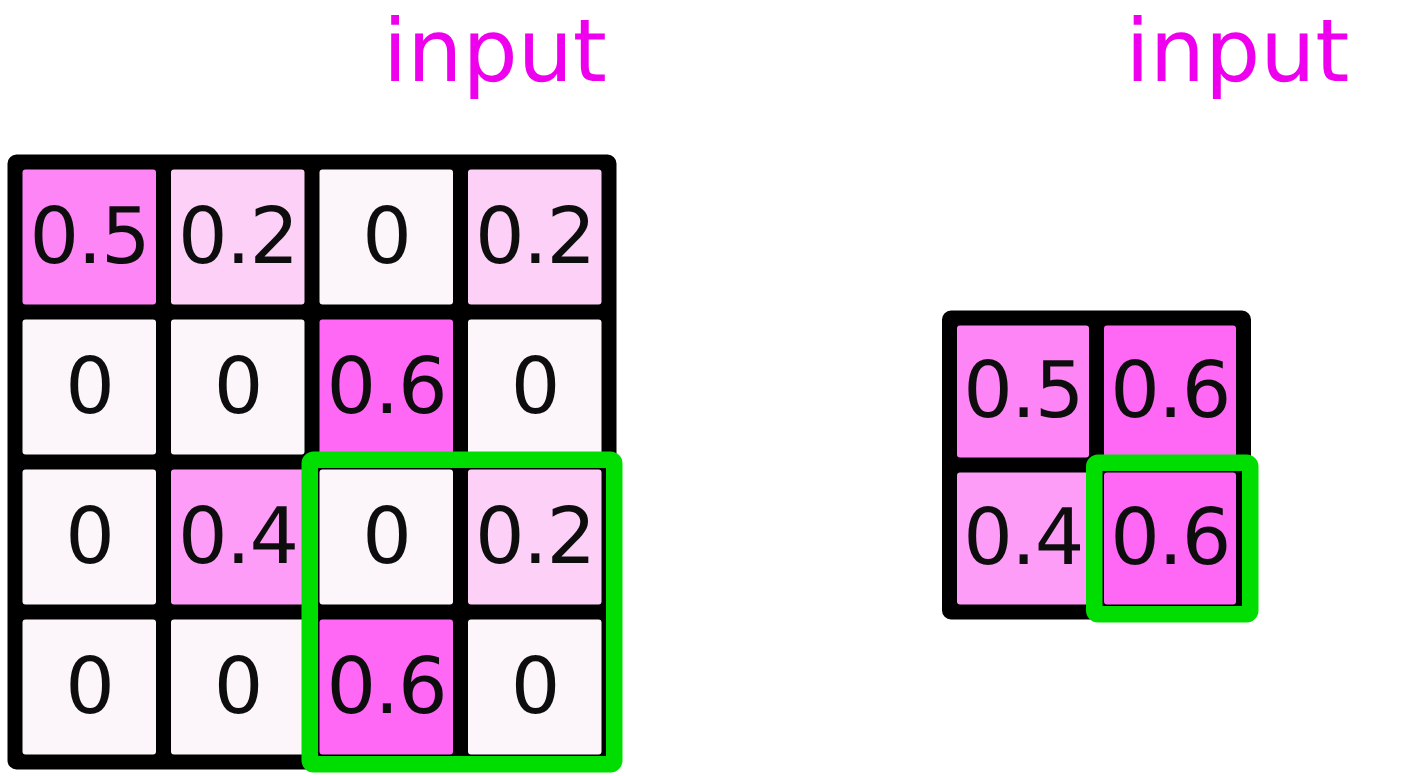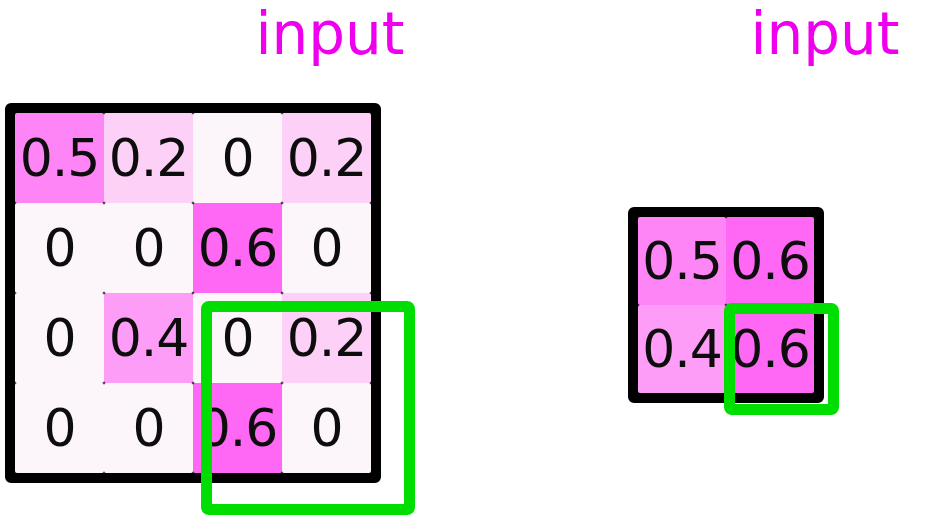--- a/index.html
+++ b/index.html
@@ -24,20 +24,21 @@
     font-size: 58px;
     line-height: 1.15;
     font-weight: 400;
     white-space: nowrap;
   }
   .input-title  { left: 330px; }
   .output-title { left: 825px; }
   .grid {
     position: absolute;
     display: grid;
+    gap: 10px;
     background: #000000;
     border: 10px solid #000000;
     border-radius: 6px;
     box-sizing: content-box;
   }
   .input-grid {
     left: 5px;
     top: 103px;
     grid-template-columns: repeat(4, 89px);
     grid-template-rows: repeat(4, 90px);

